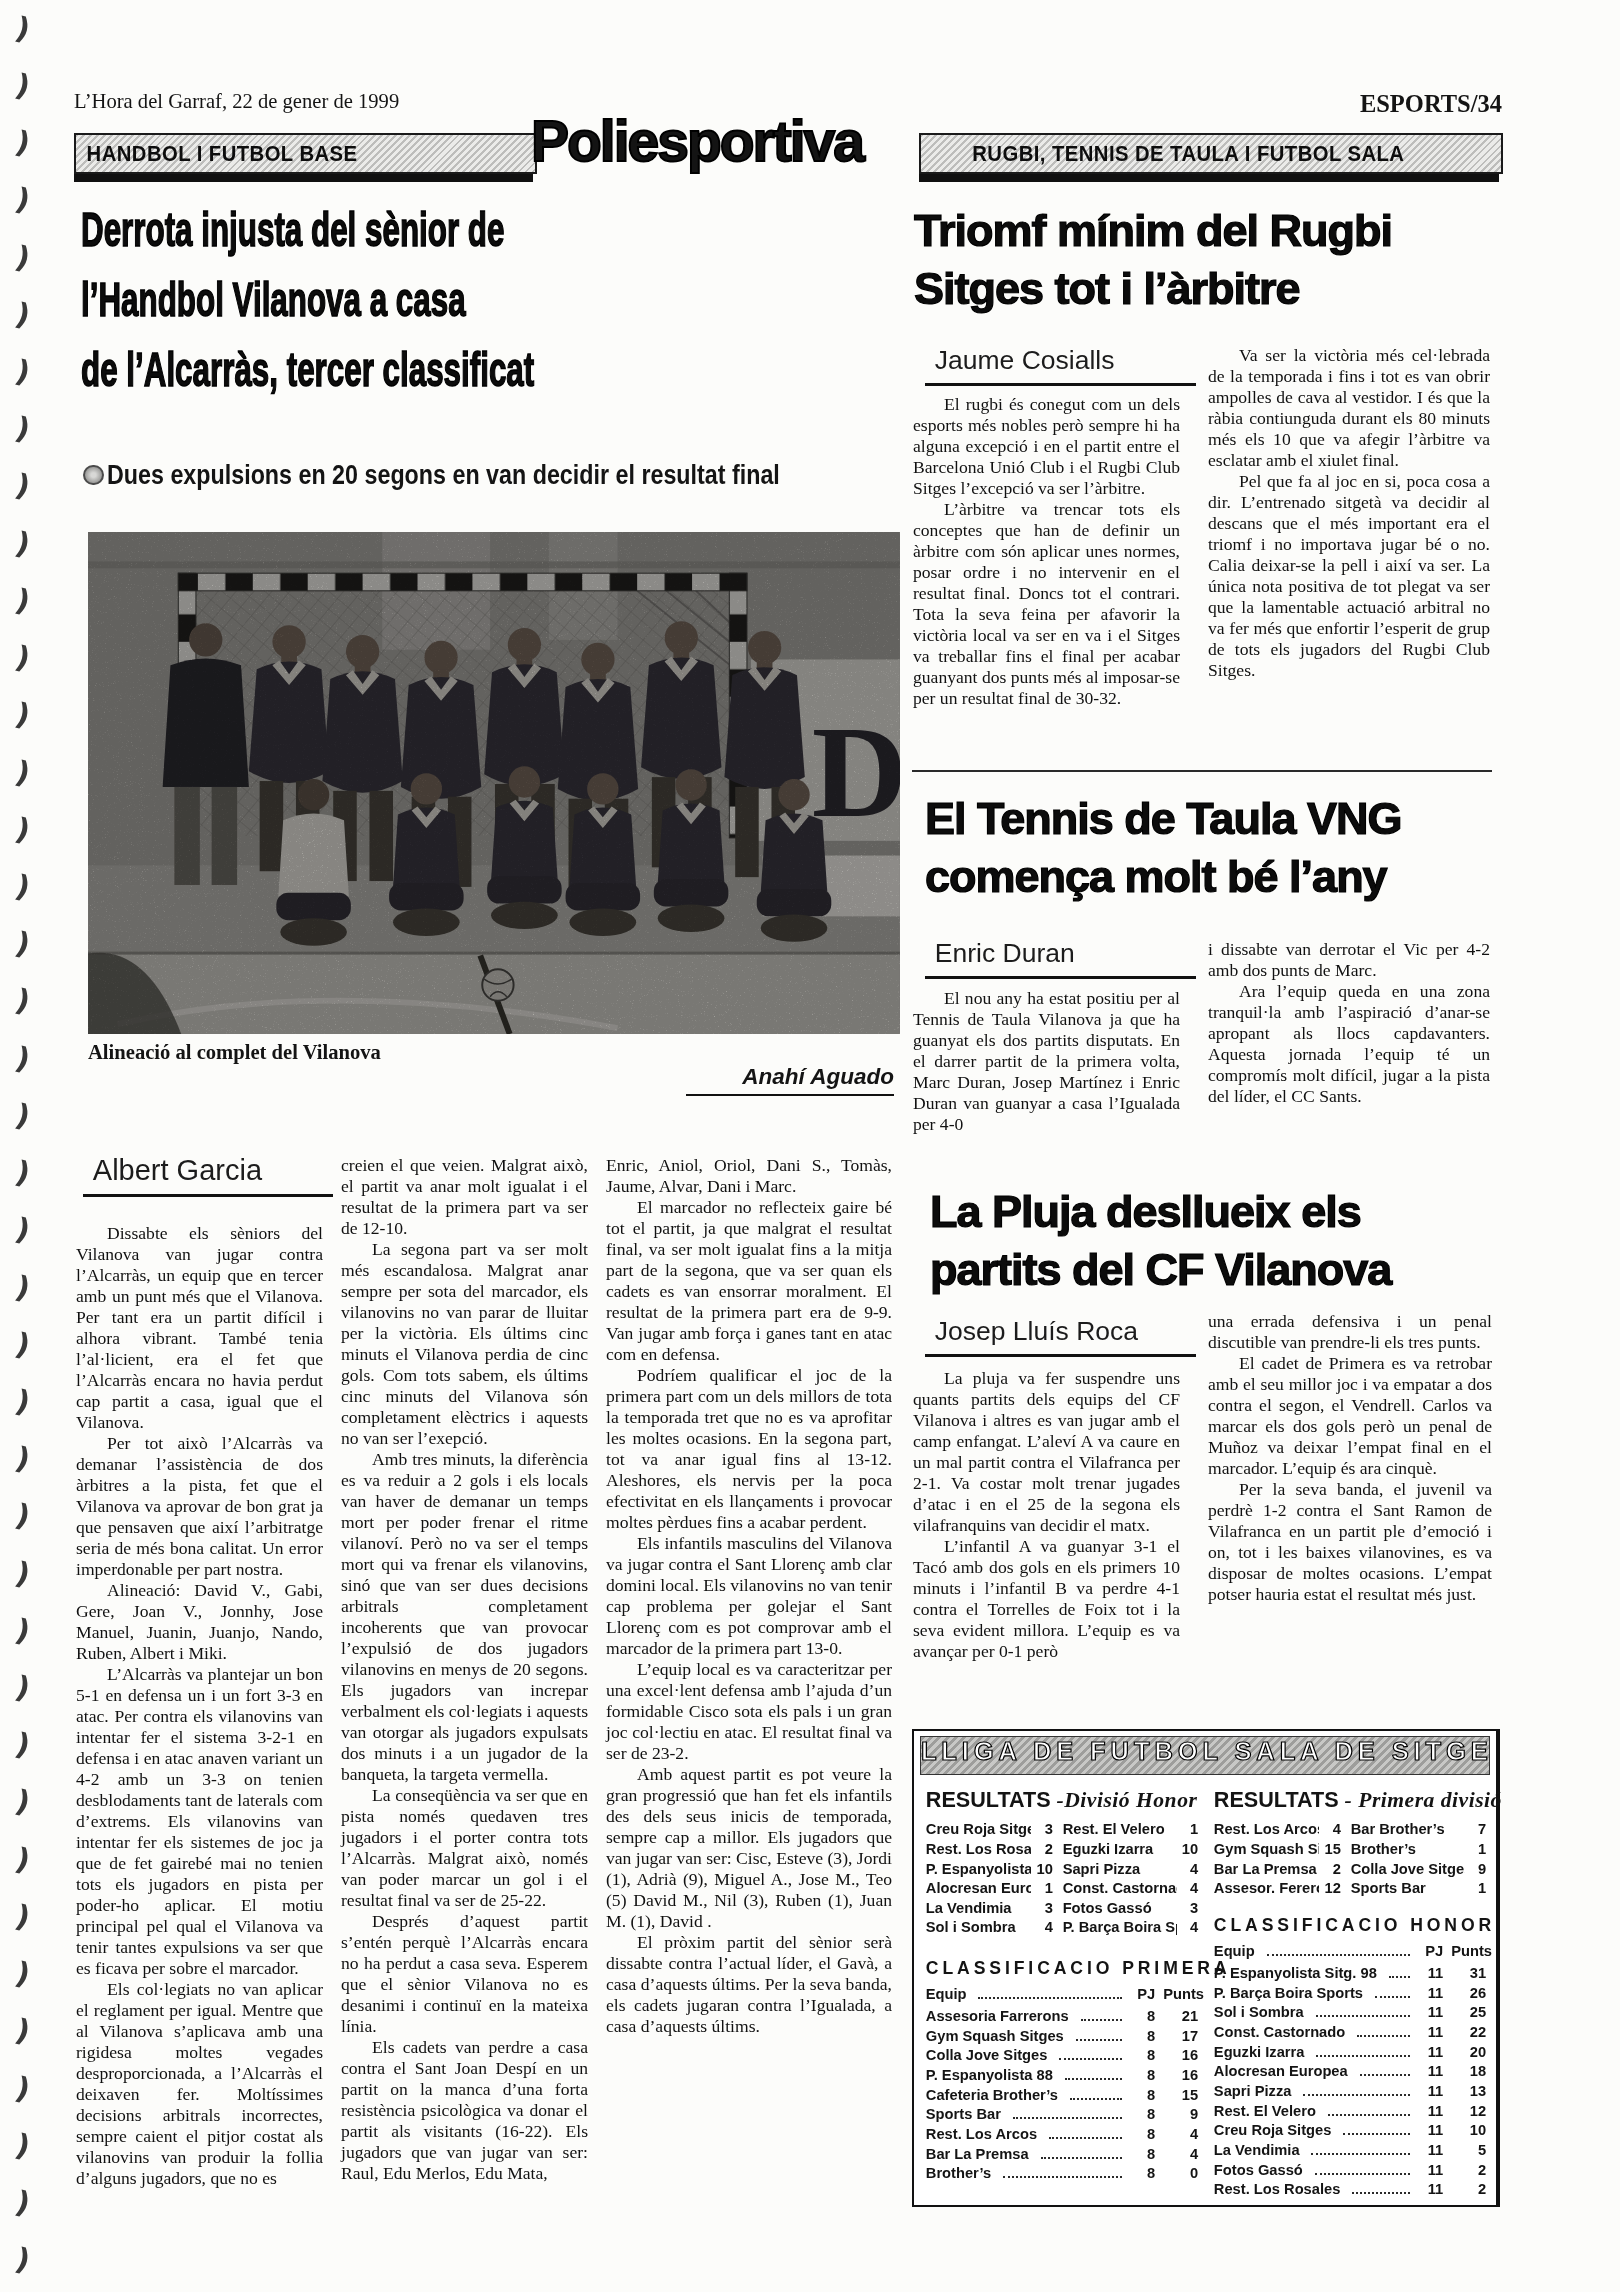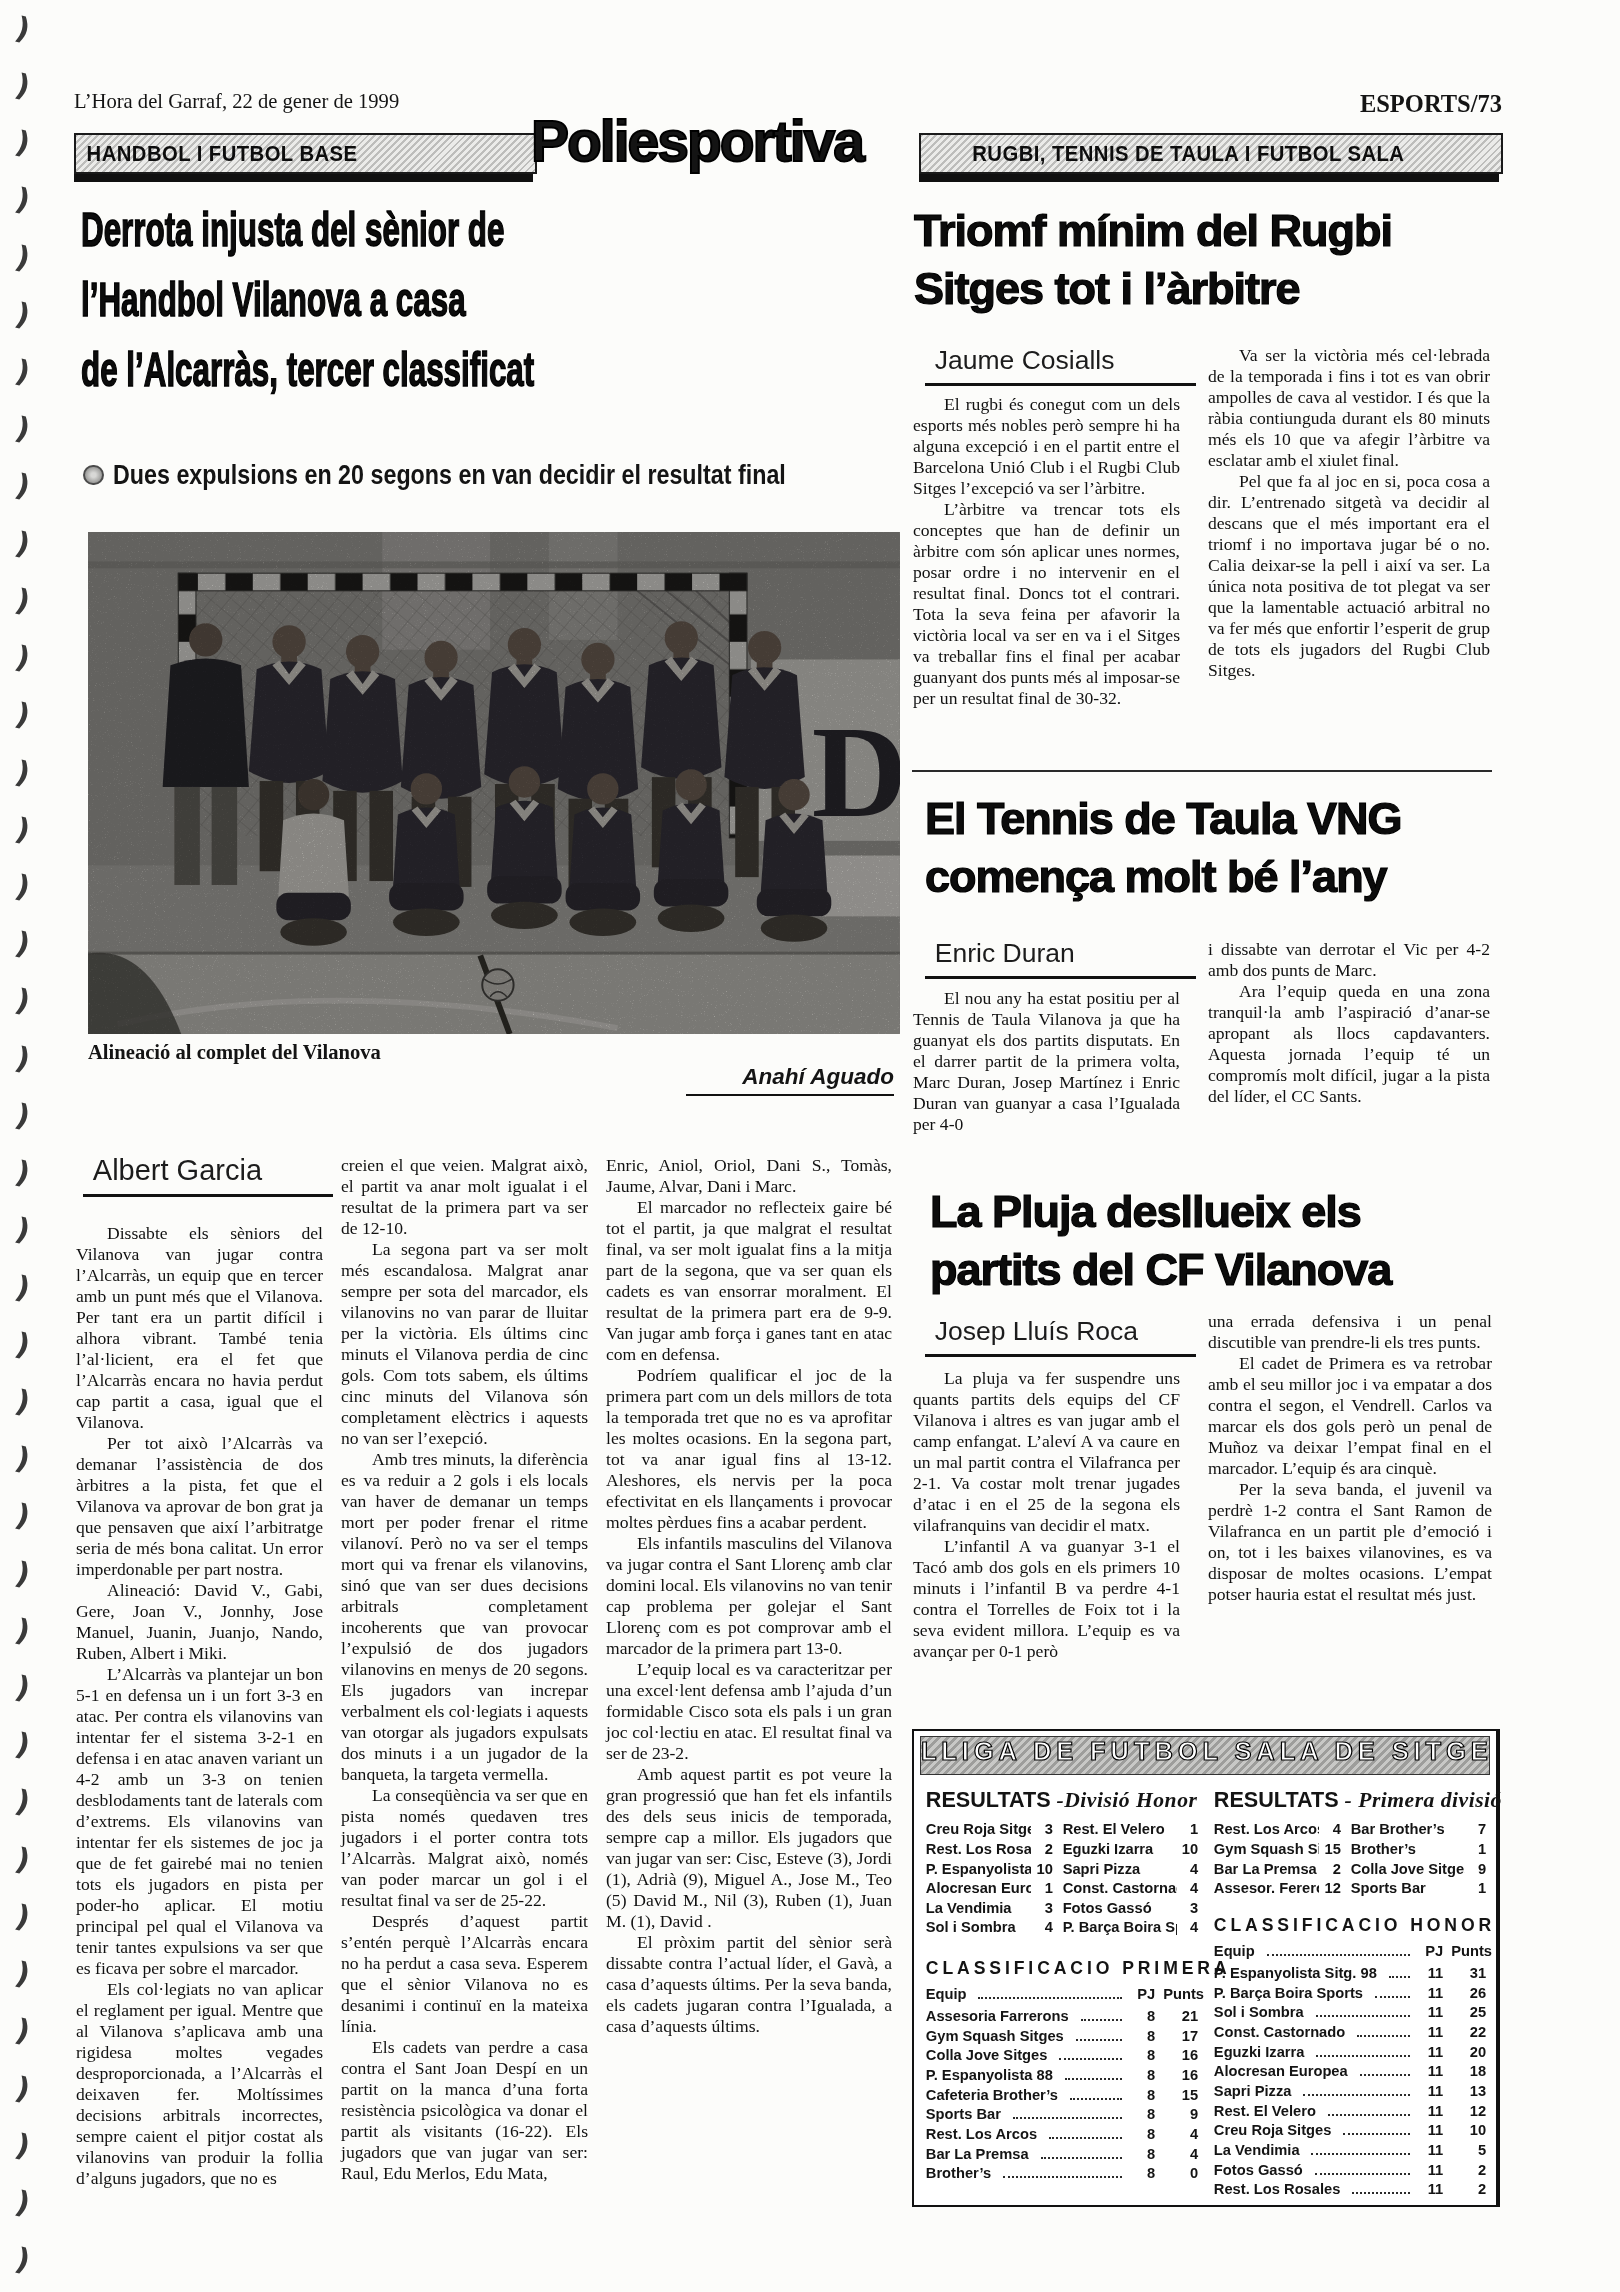--- a/index.html
+++ b/index.html
@@ -27,21 +27,21 @@
   #bar-left{left:74px;top:174px;width:459px;}
   #bar-right{left:919px;top:174px;width:580px;}
   #banner-title{position:absolute;left:531px;top:108px;white-space:nowrap;
                 font:bold 57px "Liberation Sans",sans-serif;letter-spacing:-2px;
                 -webkit-text-stroke:2px #000;}
   
   .hl{position:absolute;font-family:"Liberation Sans",sans-serif;font-weight:bold;color:#0c0c0c;}
   .hl div{white-space:nowrap;}
   #main-headline{left:81px;top:194px;font-size:49px;line-height:70px;-webkit-text-stroke:1.5px #000;}
   #main-headline div{transform:scaleX(.64);transform-origin:0 0;}
-  #main-subhead{position:absolute;left:83px;top:459px;display:flex;align-items:center;gap:9px;}
+  #main-subhead{position:absolute;left:83px;top:459px;display:flex;align-items:center;gap:3px;}
   #main-subhead .bullet{width:16.7px;height:16.7px;border-radius:50%;border:2.9px solid #4a4a4a;
         background:radial-gradient(#d8d8d6 20%,#9a9a98 70%);flex:none;}
   #main-subhead b{display:inline-block;transform:scaleX(.85);transform-origin:0 50%;white-space:nowrap;
         font:bold 27.4px "Liberation Sans",sans-serif;}
   .hl2{font-size:45px;line-height:58px;letter-spacing:-1px;-webkit-text-stroke:1.2px #000;}
   #rugby-headline{left:914px;top:202px;}
   #tennis-headline{left:914px;top:779px;}
   #rain-headline{left:914px;top:1167px;}
   
   .byline{position:absolute;font:26.5px "Liberation Sans",sans-serif;color:#1c1c1c;
@@ -137,21 +137,21 @@
       <i>)</i>
       <i>)</i>
       <i>)</i>
       <i>)</i>
       <i>)</i>
       <i>)</i>
       <i>)</i>
     </div>
 
   <div id="masthead-date">L’Hora del Garraf, 22 de gener de 1999</div>
-  <div id="page-number">ESPORTS/73</div>
+  <div id="page-number">ESPORTS/34</div>
 
   <div id="band-left" class="band">
       <span>HANDBOL I FUTBOL BASE</span>
     </div>
   <div id="band-right" class="band">
       <span>RUGBI, TENNIS DE TAULA I FUTBOL SALA</span>
     </div>
   <div id="bar-left" class="bar"></div>
   <div id="bar-right" class="bar"></div>
   <div id="banner-title">Poliesportiva</div>

